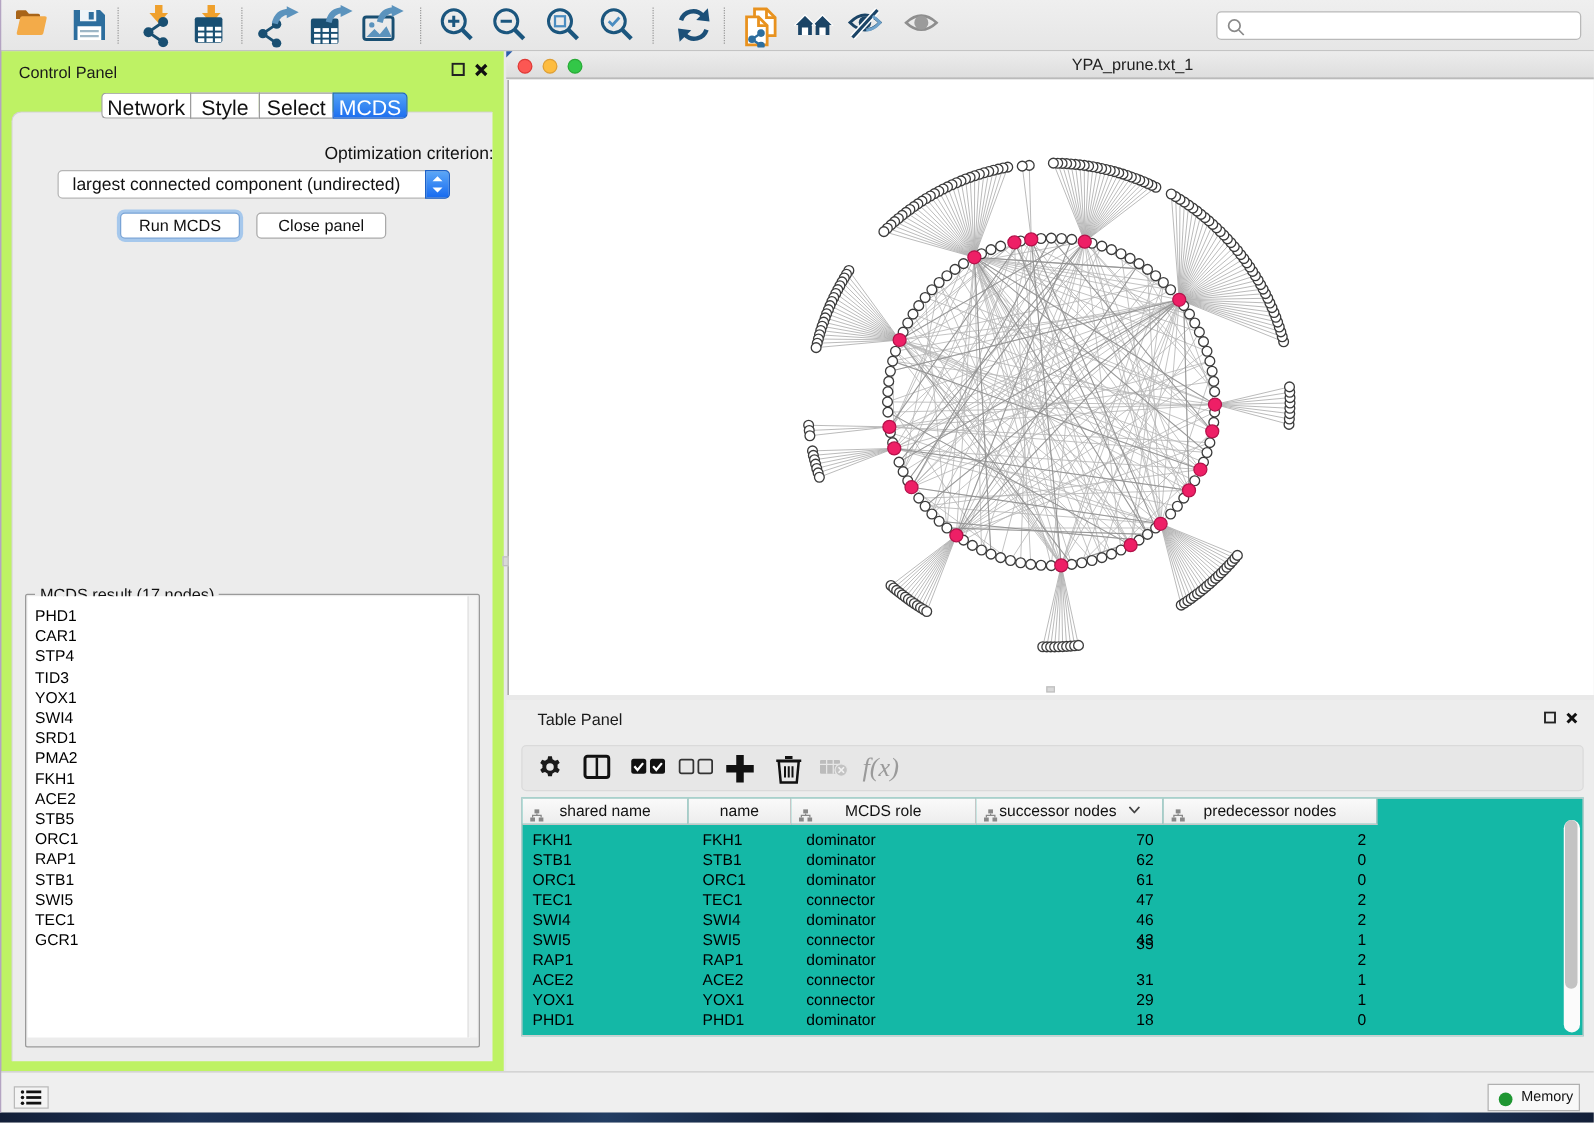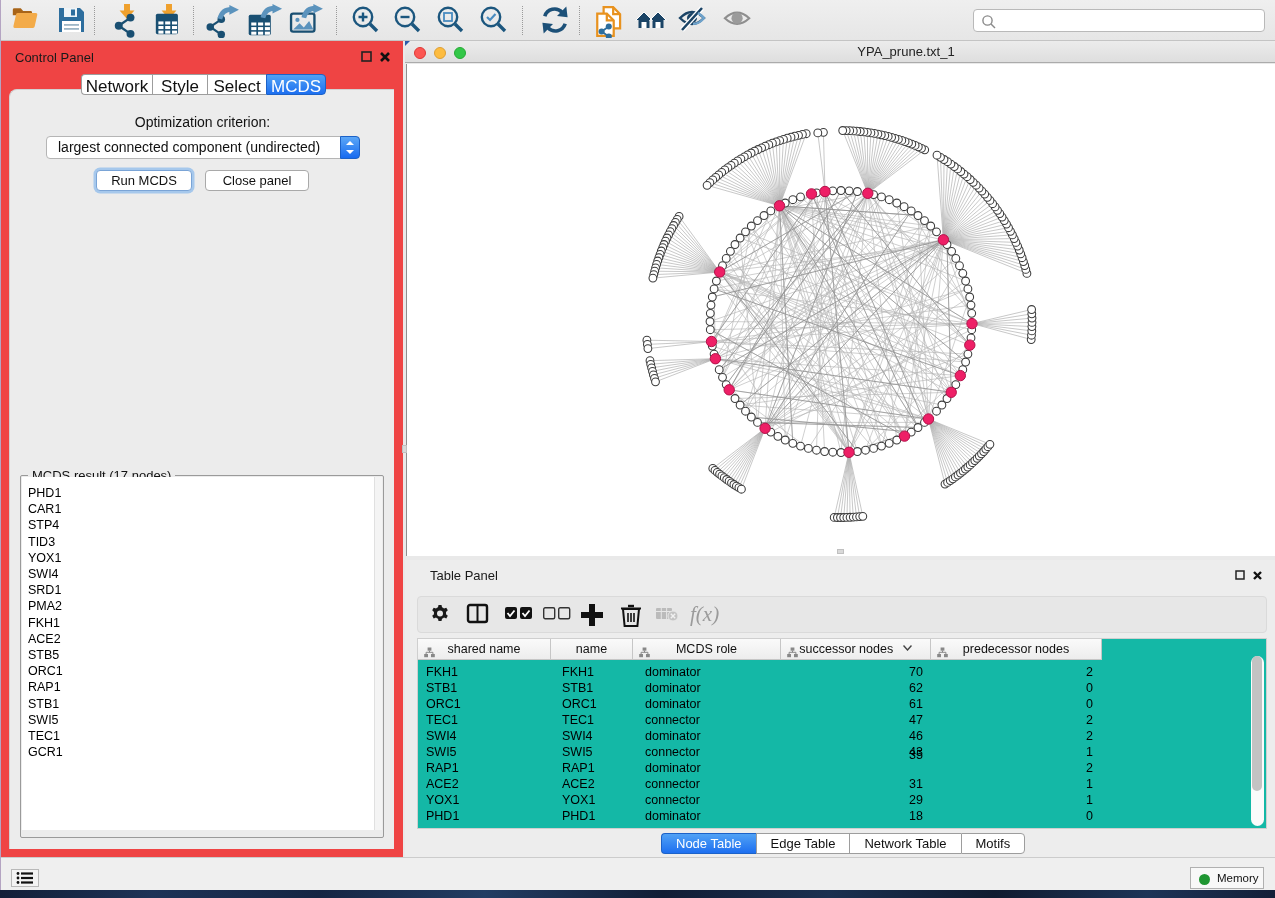--- a/index.html
+++ b/index.html
@@ -2,30 +2,30 @@
 <html><head><meta charset="utf-8"><style>
 *{margin:0;padding:0;box-sizing:border-box}
 html,body{width:1275px;height:898px;overflow:hidden;font-family:"Liberation Sans",sans-serif;background:#e9e9e9}
 
 .toolbar{position:absolute;left:0;top:0;width:1275px;height:41px;background:linear-gradient(#efefef,#e6e6e6);border-bottom:1px solid #c4c4c4}
 .tsep{position:absolute;top:6px;height:29px;width:0;border-left:1px dotted #9a9a9a}
 .ticon{position:absolute;top:4px}
 .searchbox{position:absolute;left:973px;top:9px;width:292px;height:23px;background:#fff;border:1px solid #b9b9b9;border-radius:4px}
 .searchbox svg{position:absolute;left:7px;top:4px}
 
-.leftpanel{position:absolute;left:0;top:41px;width:403px;height:816px;background:#ef4444;border-left:1px solid #b4a4c2}
+.leftpanel{position:absolute;left:0;top:41px;width:403px;height:816px;background:#bef264;border-left:1px solid #b4a4c2}
 .cp-title{position:absolute;left:14px;top:9px;font-size:13px;color:#1a1a1a}
 .winbtn{position:absolute;top:8px;width:12px;height:12px}
 .tabs{position:absolute;left:80px;top:33px;height:21px;display:flex;font-size:17px;z-index:2}
 .tab{background:#fff;border:1px solid #9d9d9d;border-right:none;padding-top:2px;color:#111;text-align:center}
 .tab:first-child{border-radius:4px 0 0 4px}
 .tab:last-child{border-right:1px solid #9d9d9d;border-radius:0 4px 4px 0}
 .tab.sel{background:linear-gradient(#51a2f5,#1d6ff0);color:#fff;border-color:#1c62c8}
 .innerpanel{position:absolute;left:8px;top:48px;width:385px;height:760px;background:#ececec;border-radius:8px 0 0 0;border-top:1px solid #d2d2d2;border-left:1px solid #d2d2d2}
-.optlabel{position:absolute;left:0;top:24px;width:385px;text-align:center;font-size:14px;color:#111}
+.optlabel{position:absolute;left:0;top:24px;width:385px;text-align:right;font-size:14px;color:#111}
 .dropdown{position:absolute;left:36px;top:46px;width:314px;height:23px;background:#fff;border:1px solid #b5b5b5;border-radius:4px;font-size:14px;line-height:21px;padding-left:11px;color:#111;white-space:nowrap}
 .ddbtn{position:absolute;right:-1px;top:-1px;width:20px;height:23px;border-radius:0 4px 4px 0;background:linear-gradient(#5ca7f7,#176bf0);border:1px solid #1c62c8}
 .btn{position:absolute;top:80px;height:21px;background:#fff;border:1px solid #a9a9a9;border-radius:4px;font-size:13px;text-align:center;line-height:19px;color:#111}
 .runbtn{left:86px;width:96px;box-shadow:0 0 0 2.5px #a6c8ec;border-color:#7aa4d6}
 .closebtn{left:195px;width:104px}
 .groupbox{position:absolute;left:10px;top:385px;width:364px;height:363px;border:1px solid #9a9a9a;border-radius:2px}
 .grouplegend{position:absolute;left:7px;top:-8px;background:#ececec;padding:0 4px;font-size:13px;color:#111}
 .mcdslist{position:absolute;left:1px;top:1px;width:354px;height:353px;background:#fff;font-size:12.5px;color:#000;padding:8px 0 0 6px;line-height:16.2px}
 .listscroll{position:absolute;right:1px;top:1px;width:8px;height:353px;background:#f4f4f4;border-left:1px solid #e0e0e0}
 
@@ -1074,26 +1074,20 @@
       <div class="trow num" style="left:513px;top:153px;width:162px">1</div>
       <div class="trow" style="left:8px;top:169px;width:120px">PHD1</div>
       <div class="trow" style="left:144px;top:169px;width:70px">PHD1</div>
       <div class="trow" style="left:227px;top:169px;width:130px">dominator</div>
       <div class="trow num" style="left:363px;top:169px;width:142px">18</div>
       <div class="trow num" style="left:513px;top:169px;width:162px">0</div>
       <div class="vscroll">
         <div class="vthumb"></div>
       </div>
     </div>
-<div class="bottabs">
-      <div class="btab sel">Node Table</div>
-      <div class="btab">Edge Table</div>
-      <div class="btab">Network Table</div>
-      <div class="btab">Motifs</div>
-    </div>
 </div>
 <div class="statusbar">
 <div class="listbtn"><svg width="26" height="16" viewBox="0 0 26 16">
         <g fill="#111">
           <circle cx="6" cy="3.5" r="1.4"></circle>
           <circle cx="6" cy="8" r="1.4"></circle>
           <circle cx="6" cy="12.5" r="1.4"></circle>
           <rect x="9" y="2.4" width="12" height="2.2"></rect>
           <rect x="9" y="6.9" width="12" height="2.2"></rect>
           <rect x="9" y="11.4" width="12" height="2.2"></rect>

